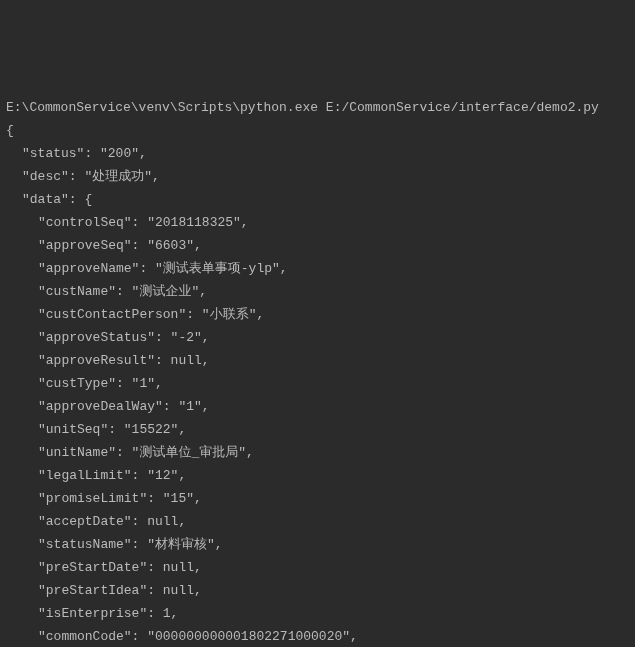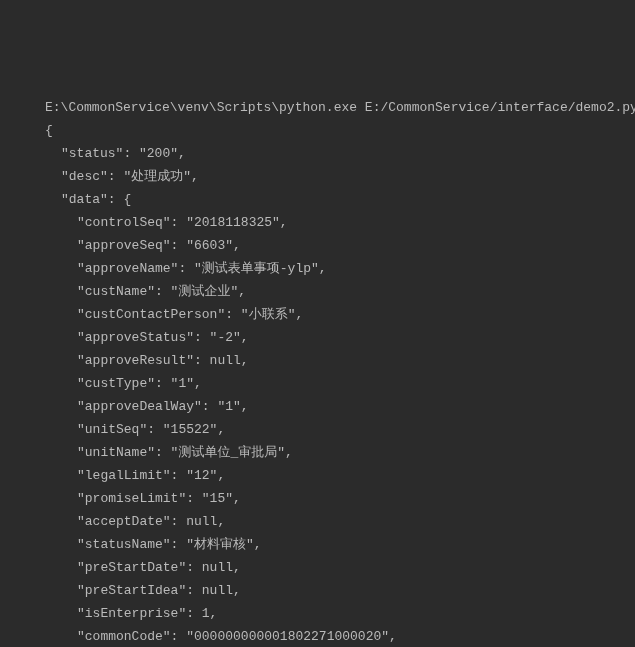--- a/index.html
+++ b/index.html
@@ -8,21 +8,21 @@
       color: #bababa;
       font-family: "Consolas", "Monaco", "Courier New", monospace;
       font-size: 13px;
       line-height: 23px;
       padding: 4px 6px;
       width: 635px;
       height: 647px;
       overflow: hidden;
       white-space: pre;
     }
-    .ln { display: block; margin-left: 39px; }
+    .ln { display: block; }
     .ind1 { padding-left: 16px; }
     .ind2 { padding-left: 32px; }
   </style>
 </head>
 <body>
 
 
 
 <div id="root"><span class="ln">E:\CommonService\venv\Scripts\python.exe E:/CommonService/interface/demo2.py</span><span class="ln">{</span><span class="ln ind1">"status": "200",</span><span class="ln ind1">"desc": "处理成功",</span><span class="ln ind1">"data": {</span><span class="ln ind2">"controlSeq": "2018118325",</span><span class="ln ind2">"approveSeq": "6603",</span><span class="ln ind2">"approveName": "测试表单事项-ylp",</span><span class="ln ind2">"custName": "测试企业",</span><span class="ln ind2">"custContactPerson": "小联系",</span><span class="ln ind2">"approveStatus": "-2",</span><span class="ln ind2">"approveResult": null,</span><span class="ln ind2">"custType": "1",</span><span class="ln ind2">"approveDealWay": "1",</span><span class="ln ind2">"unitSeq": "15522",</span><span class="ln ind2">"unitName": "测试单位_审批局",</span><span class="ln ind2">"legalLimit": "12",</span><span class="ln ind2">"promiseLimit": "15",</span><span class="ln ind2">"acceptDate": null,</span><span class="ln ind2">"statusName": "材料审核",</span><span class="ln ind2">"preStartDate": null,</span><span class="ln ind2">"preStartIdea": null,</span><span class="ln ind2">"isEnterprise": 1,</span><span class="ln ind2">"commonCode": "000000000001802271000020",</span></div>
 

